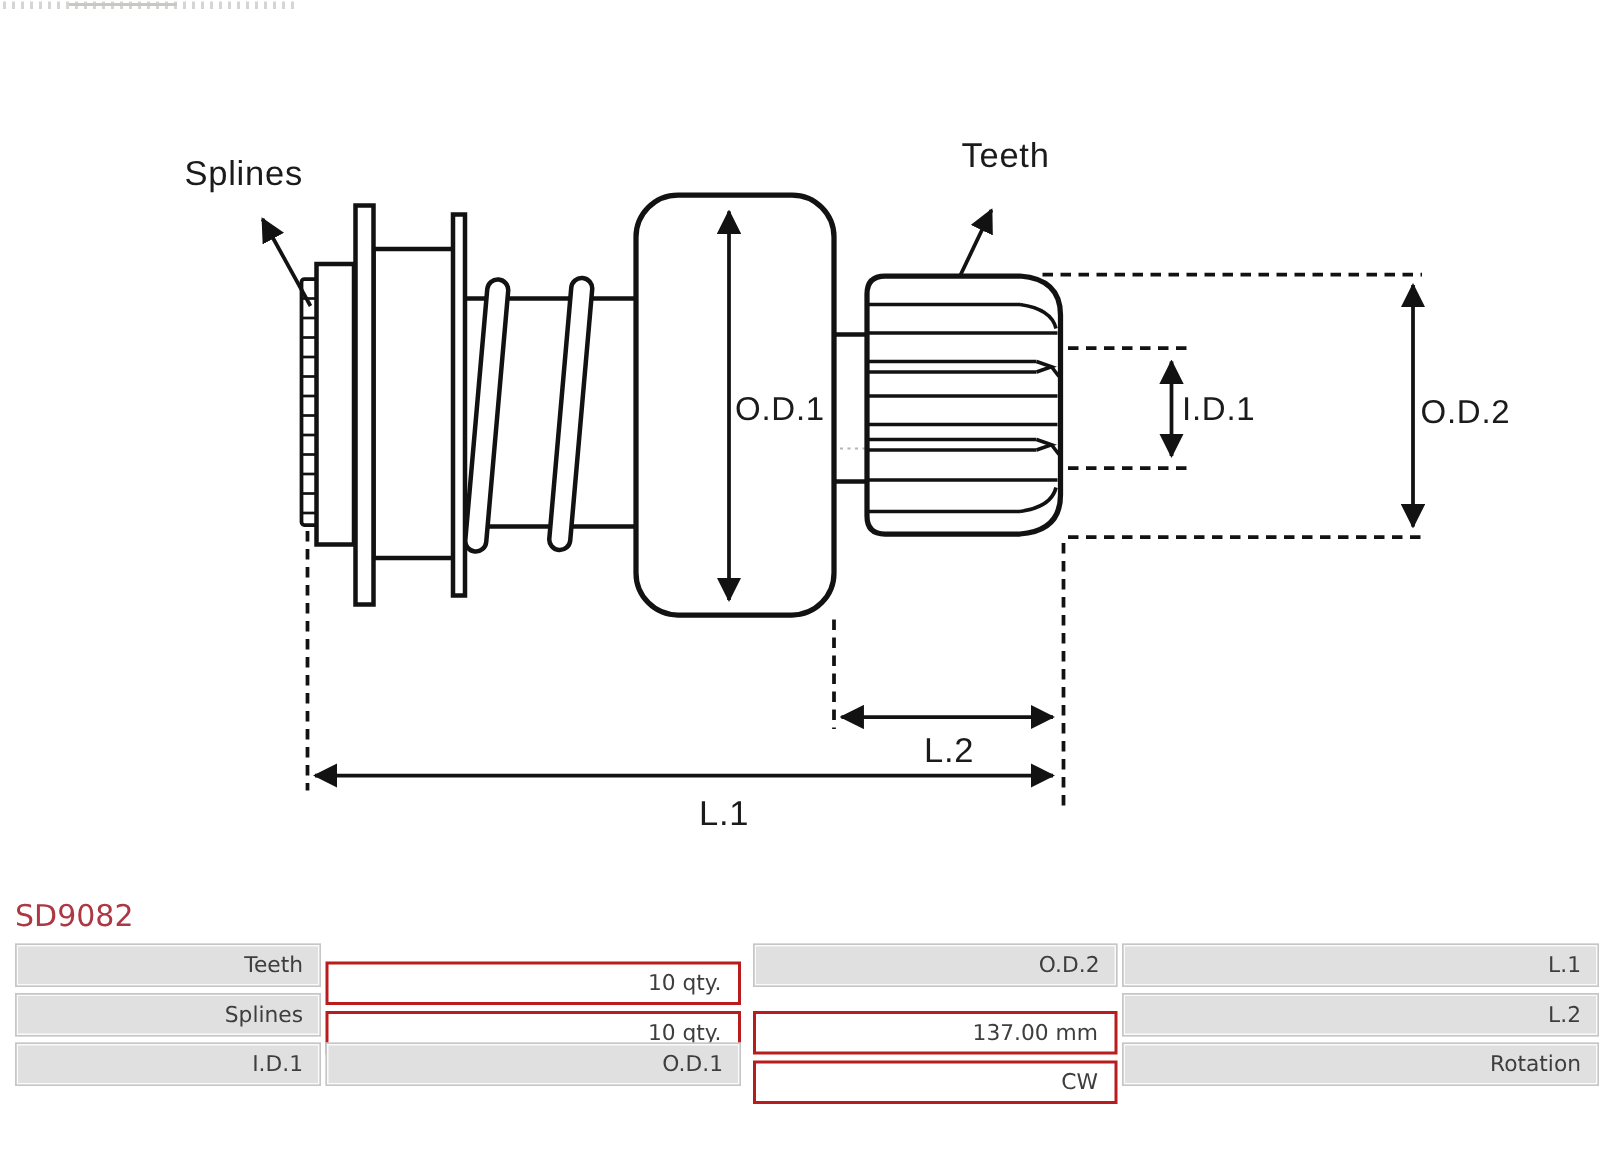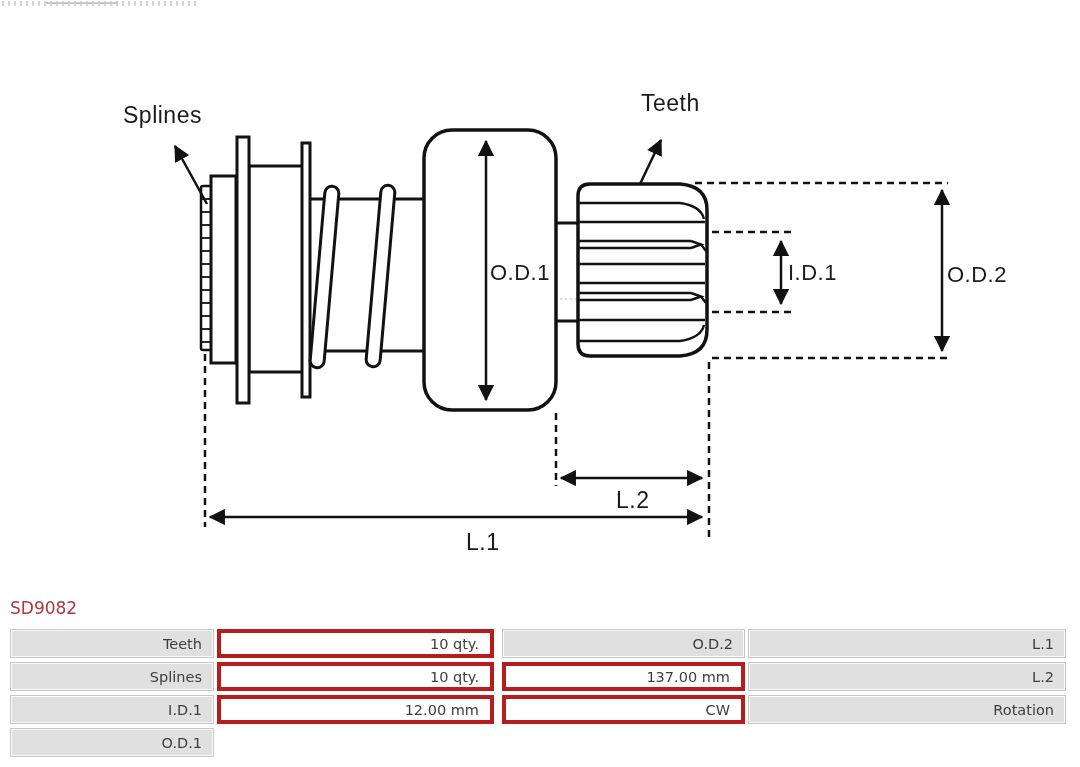--- a/index.html
+++ b/index.html
@@ -12,32 +12,32 @@
   .logo-frag::after{content:"";position:absolute;left:44px;top:1px;width:72px;height:2px;background:#c9c9c4;}
 
   
   .drawing{position:absolute;left:0;top:0;width:1080px;height:590px;}
 
   .dim-label{position:absolute;color:#1b1b1b;font-size:23px;letter-spacing:.5px;
     font-family:"Liberation Sans",sans-serif;white-space:nowrap;line-height:1;}
   .dim-label.small{font-size:22px;}
 
   
-  .part-number{position:absolute;left:10px;top:598px;font-size:17px;color:#ac3842;
+  .part-number{position:absolute;left:10px;top:598px;font-size:20px;color:#ac3842;
     font-family:"DejaVu Sans","Liberation Sans",sans-serif;}
 
   
   .spec-table{position:absolute;left:10px;top:629px;display:flex;gap:8px;}
   .pair{display:grid;grid-auto-rows:29px;gap:4px 3px;}
   .pair.left{grid-template-columns:204px 277px;}
   .pair.right{grid-template-columns:243px 318px;}
   .cell{box-sizing:border-box;height:29px;display:flex;align-items:center;justify-content:flex-end;
     padding-right:11px;font-size:14.5px;color:#3e3e3e;font-family:"DejaVu Sans",sans-serif;}
   .cell.lbl{background:#e0e0e0;border:1px solid #c6c6c6;box-shadow:inset 0 0 0 1px #fafafa;}
-  .cell.val{background:#ffffff;border:4px solid #b91c1c;}
+  .cell.val{background:#ffffff;border:2px solid #b91c1c;margin-top:12px;}
 </style>
 </head>
 <body>
 
 <div class="logo-frag"></div>
 
 <svg class="drawing" viewBox="0 0 1080 590" xmlns="http://www.w3.org/2000/svg">
   <defs>
     <marker id="ah" viewBox="0 0 10 10" refX="9.2" refY="5" markerWidth="6.5" markerHeight="6.5" orient="auto-start-reverse">
       <path d="M0,0 L10,5 L0,10 z" fill="#121212"></path>
@@ -151,21 +151,20 @@
 
 <div class="part-number">SD9082</div>
 
 <div class="spec-table">
   <div class="pair left">
     <div class="cell lbl">Teeth</div>
     <div class="cell val">10 qty.</div>
     <div class="cell lbl">Splines</div>
     <div class="cell val">10 qty.</div>
     <div class="cell lbl">I.D.1</div>
-    <div class="cell val">12.00 mm</div>
     <div class="cell lbl">O.D.1</div>
   </div>
   <div class="pair right">
     <div class="cell lbl">O.D.2</div>
     <div class="cell lbl">L.1</div>
     <div class="cell val">137.00 mm</div>
     <div class="cell lbl">L.2</div>
     <div class="cell val">CW</div>
     <div class="cell lbl">Rotation</div>
   </div>

